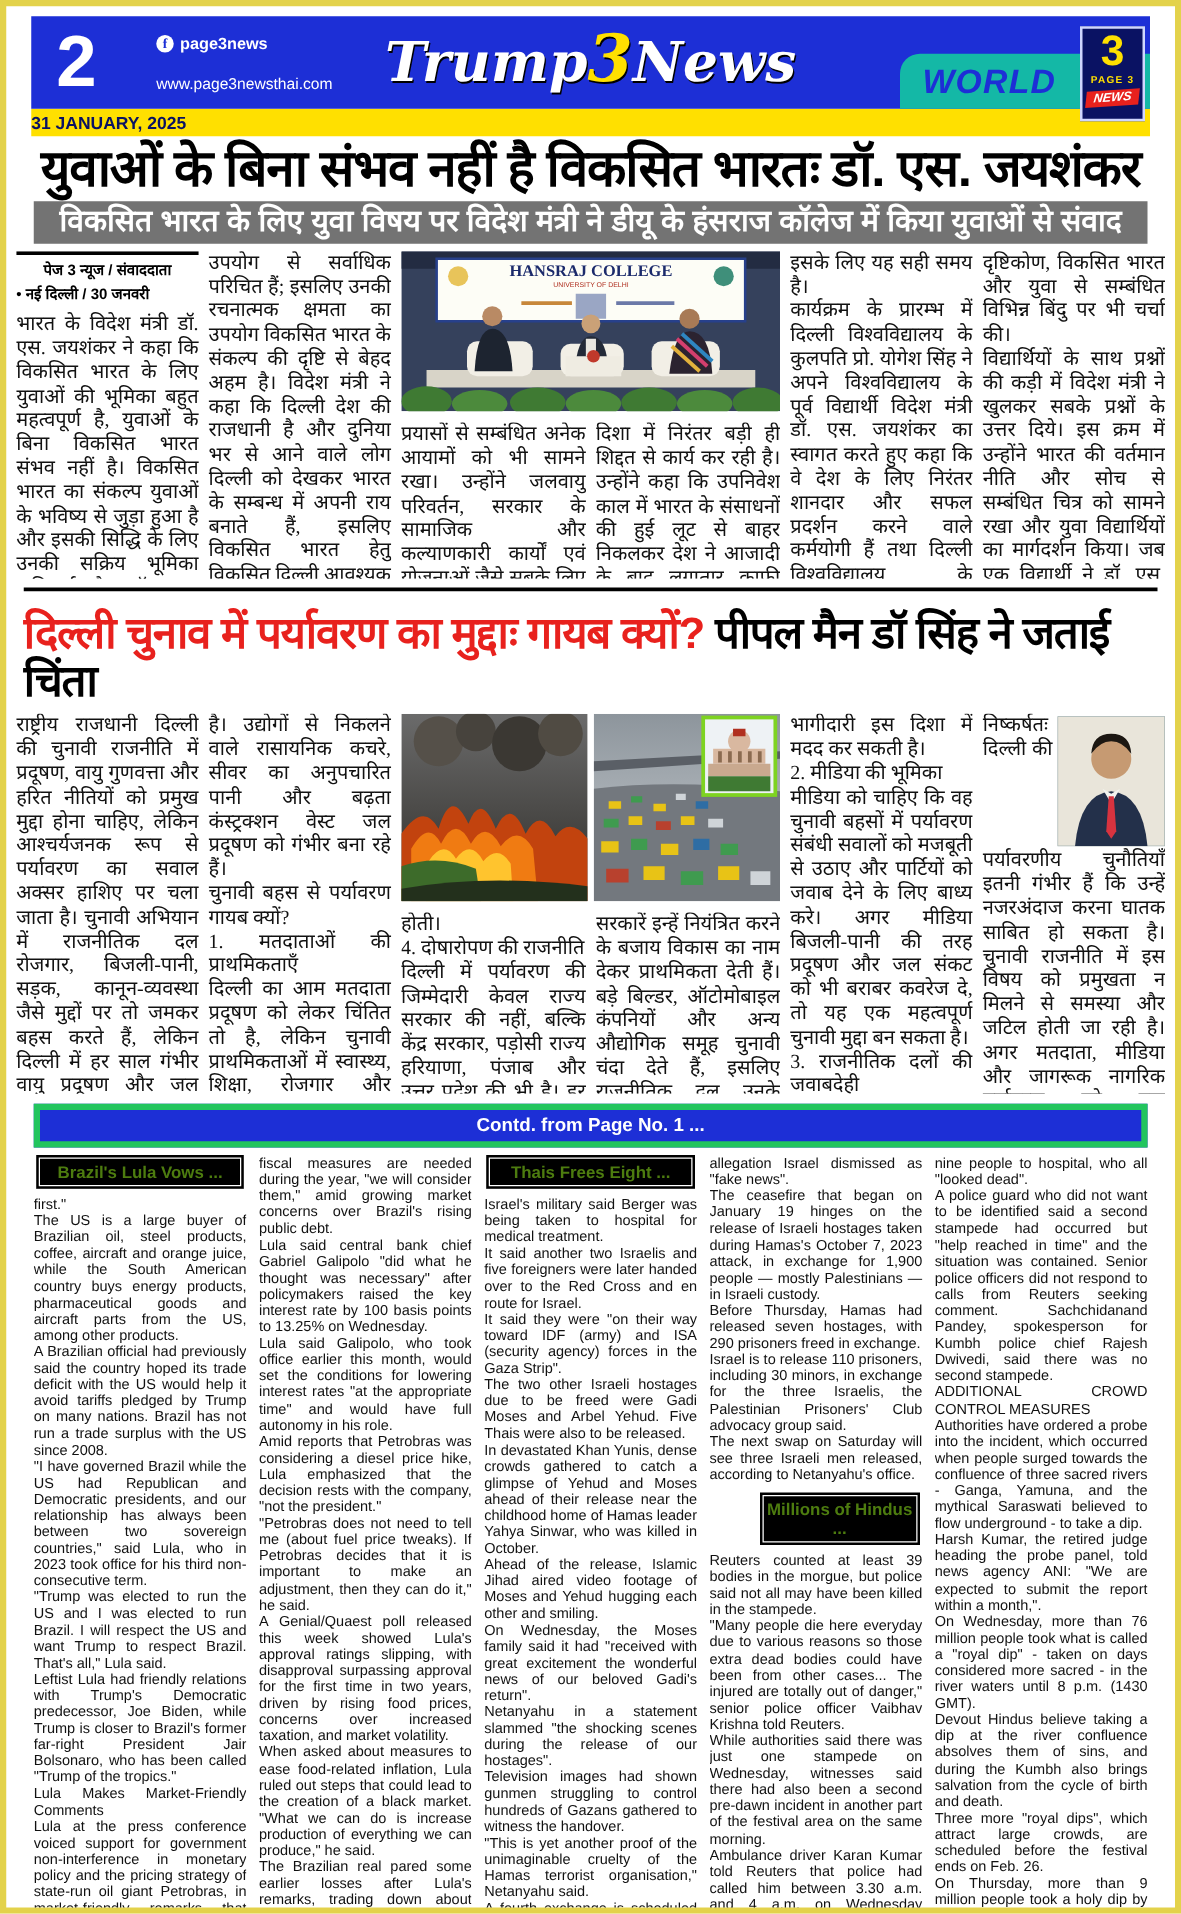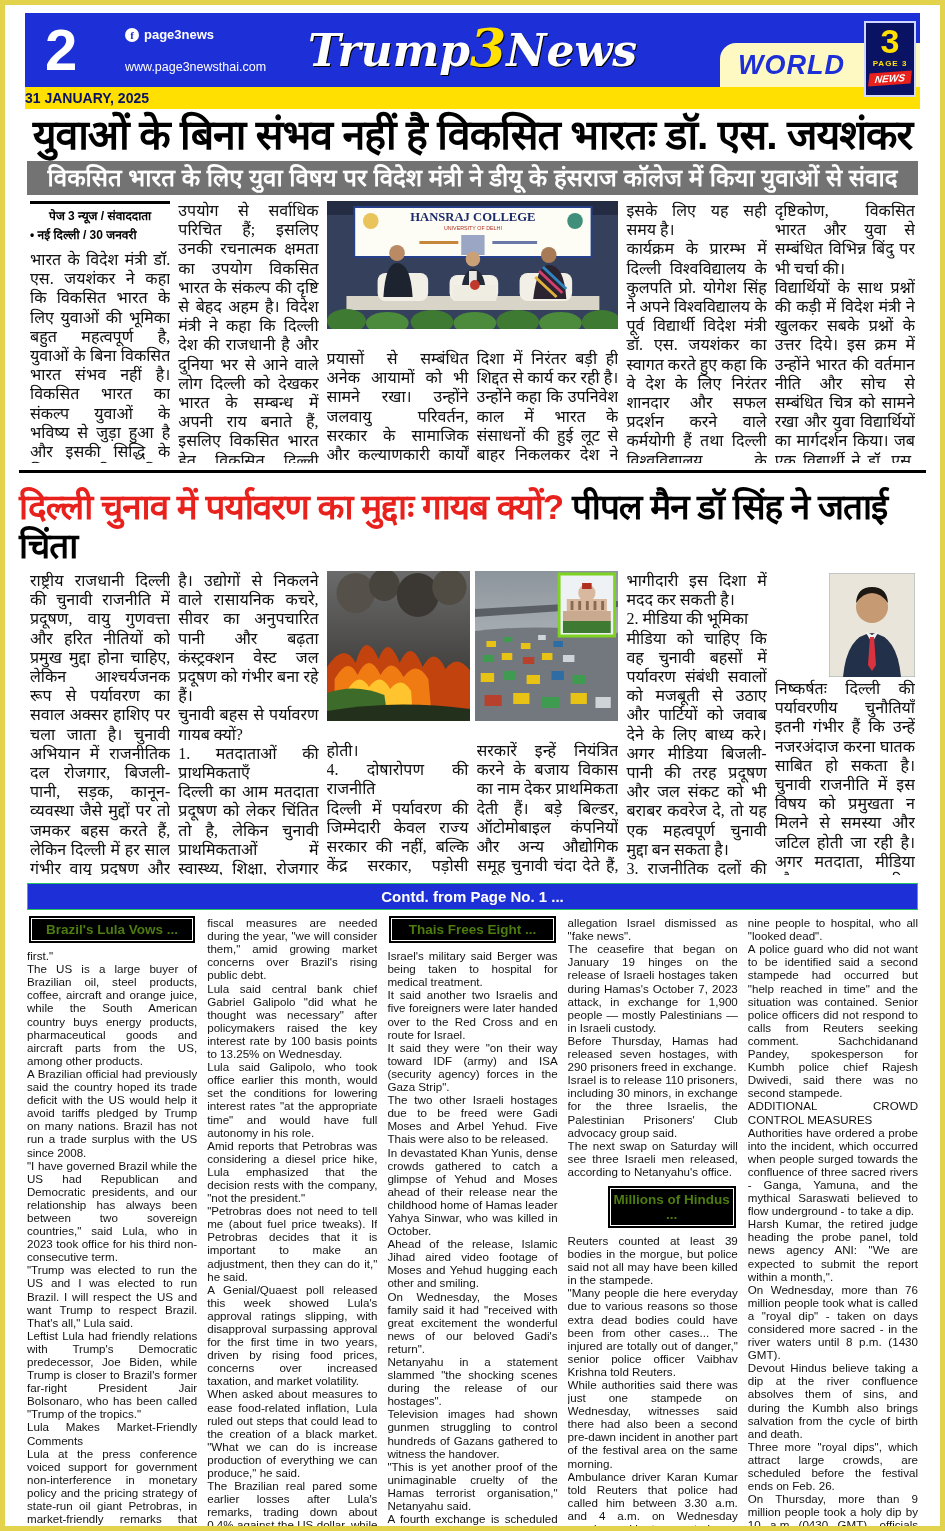--- a/index.html
+++ b/index.html
@@ -8,55 +8,55 @@
 
   
   .masthead{position:relative;height:74px;background:#1d2fd6;margin:2px 12px 0 12px;}
   .m-num{position:absolute;left:20px;top:0px;color:#fff;font-size:58px;font-weight:bold;line-height:74px;}
   .m-social{position:absolute;left:100px;top:14px;color:#fff;}
   .m-handle{font-size:13px;font-weight:bold;display:flex;align-items:center;gap:5px;}
   .f-icon{display:inline-block;width:14px;height:14px;border-radius:50%;background:#fff;color:#1d2fd6;font-size:11px;font-weight:bold;text-align:center;line-height:14px;font-family:"Liberation Serif",serif;}
   .m-site{font-size:12.5px;font-weight:normal;margin-top:18px;}
   .m-logo{position:absolute;left:50%;transform:translateX(-50%);top:4px;font-family:"DejaVu Serif",serif;font-weight:bold;font-style:italic;font-size:44px;color:#fff;white-space:nowrap;text-shadow:1px 1px 0 #000;}
   .m-logo .y3{color:#ffe000;font-size:52px;}
-  .yellow-band{position:absolute;right:0;bottom:0;height:44px;width:200px;background:#fef9c3;border-radius:16px 0 0 0;display:flex;align-items:center;}
+  .yellow-band{position:absolute;right:0;bottom:0;height:44px;width:200px;background:#14b8a6;border-radius:16px 0 0 0;display:flex;align-items:center;}
   .world{color:#1d2fd6;font-size:27px;font-weight:bold;font-style:italic;letter-spacing:1px;margin-left:18px;}
   .brand-box{position:absolute;right:4px;top:8px;width:52px;height:76px;background:#0a1263;border:2px solid #cfd6ff;z-index:6;text-align:center;box-sizing:border-box;}
   .brand-box .b3{color:#ffe000;font-size:34px;font-weight:bold;line-height:36px;}
   .brand-box .bp{color:#ffe000;font-size:8px;font-weight:bold;letter-spacing:1px;}
   .brand-box .bn{display:inline-block;background:#e8211d;color:#fff;font-size:10px;font-weight:bold;font-style:italic;padding:1px 6px;transform:skewX(-10deg) rotate(-4deg);margin-top:3px;}
   .datebar{height:22px;background:#ffe000;margin:0 12px;line-height:22px;font-size:14px;font-weight:bold;color:#0a1263;}
 
   
   .hl1{font-size:41px;font-weight:800;color:#000;text-align:center;margin:4px 4px 2px;letter-spacing:-1px;line-height:1.1;}
   .subhead{background:#737373;color:#fff;font-size:24px;font-weight:bold;text-align:center;height:34px;line-height:34px;margin:3px 14px 0;}
 
   
   .hi{font-size:16px;line-height:1.2;text-align:justify;white-space:pre-line;color:#111;font-family:Liberation Serif, serif;}
-  .art{display:flex;gap:8px;margin:6px 17px 0;}
+  .art{display:flex;gap:8px;margin:6px 0 0;}
   .a1{height:262px;}
   .a1 .col, .a2 .col{flex:1;overflow:hidden;}
-  .mid{flex:2.08;display:flex;flex-direction:column;gap:20px;overflow:hidden;}
+  .mid{flex:2.08;display:flex;flex-direction:column;gap:9px;overflow:hidden;}
   .midcols{display:flex;gap:8px;flex:1;overflow:hidden;}
   .midcols .col{flex:1;overflow:hidden;}
   .byline{border-top:3px solid #000;border-bottom:1px solid #fff;padding:3px 0 2px;margin-bottom:4px;font-weight:bold;font-size:12px;}
   .byline .b1{text-align:center;display:block;}
   .byline .b2{display:block;margin-top:2px;}
 
   .rule{border-top:3px solid #000;margin:7px 6px 0;}
   .hl2{font-size:35px;font-weight:800;margin:15px 6px 4px;letter-spacing:-1px;line-height:1.1;}
   .hl2 .red{color:#e8211d;}
   .hl2 .blk{color:#000;}
   .a2{height:304px;}
   .photos2{display:flex;gap:5px;height:150px;}
   .photos2 svg{flex:1;height:150px;}
   .author-wrap{float:right;width:86px;height:104px;margin:2px 0 2px 4px;}
 
   
-  .contd{background:#1d2fd6;border:1px solid #22c55e;color:#fff;font-weight:bold;font-size:15px;text-align:center;height:25px;line-height:25px;margin:8px 14px 6px;}
+  .contd{background:#1d2fd6;border:5px solid #22c55e;color:#fff;font-weight:bold;font-size:15px;text-align:center;height:25px;line-height:25px;margin:8px 14px 6px;}
   .eng{display:flex;gap:10px;margin:0 14px;height:660px;}
   .encol{flex:1;overflow:hidden;}
   .ehead{background:#000;color:#4d7c0f;font-weight:bold;font-size:13.5px;text-align:center;padding:6px 2px;margin:0 2px 6px;box-shadow:inset 0 0 0 2px #000, inset 0 0 0 3px #fff;}
   .en{font-size:11.6px;line-height:1.13;text-align:justify;white-space:pre-line;color:#111;}
   .mt{margin-top:8px;margin-left:40px;}
 </style>
 </head>
 <body>
 
 <div class="frame">

